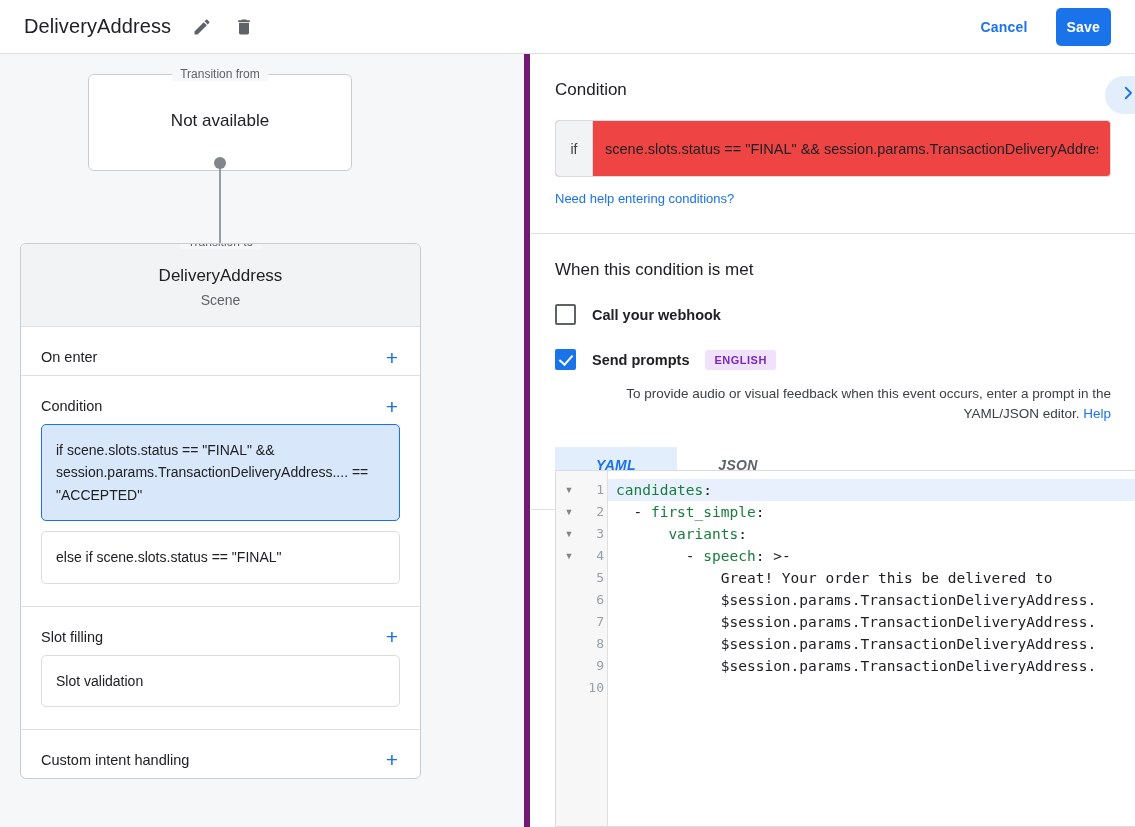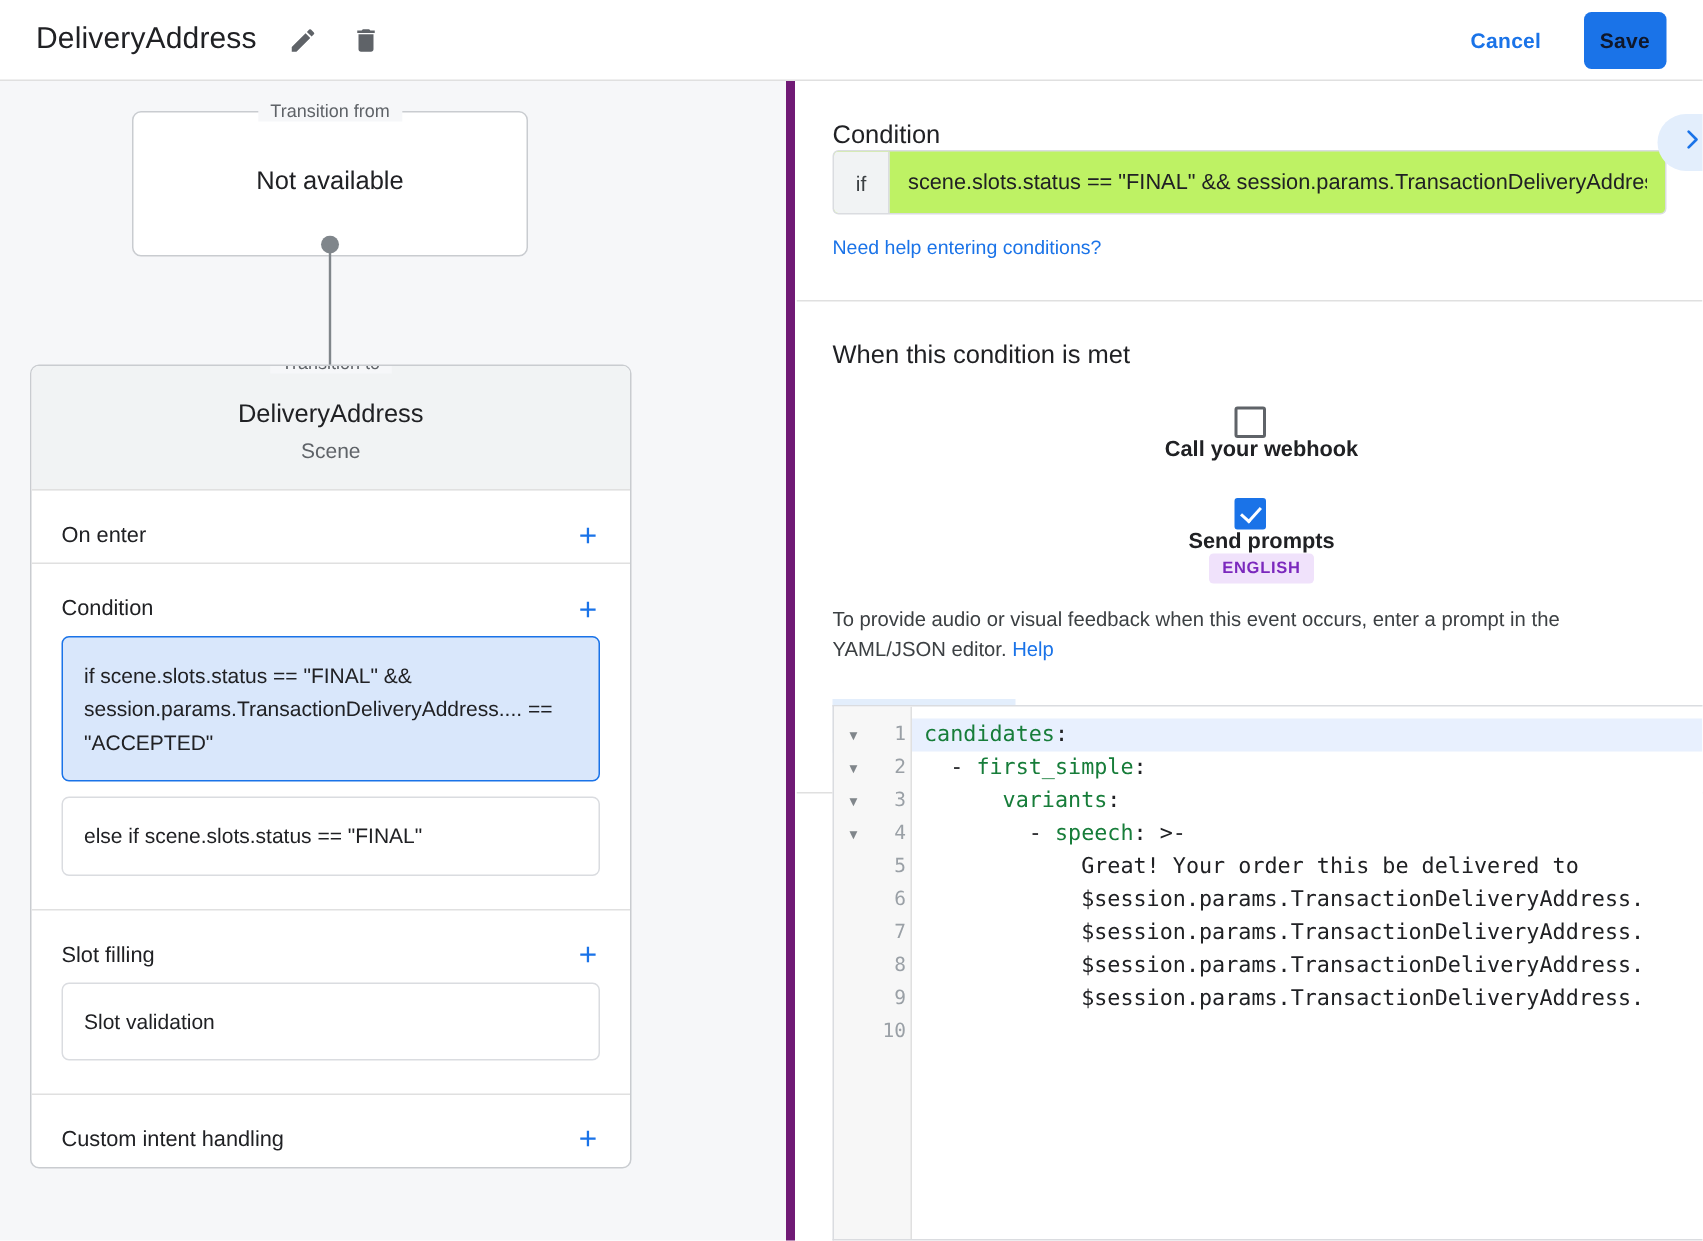--- a/index.html
+++ b/index.html
@@ -42,21 +42,21 @@
     color: #1a73e8;
     background: none; border: none;
     padding: 8px 14px;
     cursor: pointer;
     letter-spacing: .2px;
     font-family: "Liberation Sans", sans-serif;
   }
   .save-btn {
     margin-left: 14px; margin-right: 24px;
     background: #1a73e8;
-    color: #0f172a;
+    color: #ffffff;
     font-size: 14px; font-weight: bold;
     border: none; border-radius: 5px;
     padding: 0 11px; height: 38px;
     cursor: pointer;
     letter-spacing: .2px;
     font-family: "Liberation Sans", sans-serif;
   }
 
   
   .body-area {
@@ -198,26 +198,27 @@
     position: absolute;
     right: -16px; top: 22px;
     width: 46px; height: 38px;
     background: #e3eefc;
     border-radius: 20px 0 0 20px;
     display: flex; align-items: center; justify-content: center;
     cursor: pointer;
     color: #1a73e8;
   }
   .cond-input-wrap {
+    margin-top: 20px;
     display: flex;
     border: 1px solid #dadce0;
     border-radius: 4px;
-    height: 43px;
-    overflow: hidden;
-    background: #bef264;
+    height: 57px;
+    overflow: hidden;
+    background: #ef4444;
   }
   .cond-if {
     width: 37px;
     background: #f1f3f4;
     border-right: 1px solid #dadce0;
     display: flex; align-items: center; justify-content: center;
     font-size: 14px;
     color: #3c4043;
   }
   .cond-input {
@@ -233,21 +234,20 @@
     display: inline-block;
     margin-top: 14px;
     font-size: 13px;
     color: #1a73e8;
     cursor: pointer;
   }
 
   .checkrow {
     display: flex; align-items: center;
     margin-top: 24px;
-    flex-direction: column;
   }
   .cbox {
     width: 21px; height: 21px;
     border: 2px solid #5f6368;
     border-radius: 2px;
     background: #ffffff;
     cursor: pointer;
     flex: none;
   }
   .cbox.checked {
@@ -279,20 +279,21 @@
     letter-spacing: .5px;
     padding: 4px 9px;
     border-radius: 3px;
   }
   .desc {
     margin-top: 14px;
     font-size: 13.5px;
     color: #3c4043;
     line-height: 1.5;
     max-width: 566px;
+    text-align: right;
   }
   .desc a { color: #1a73e8; text-decoration: none; cursor: pointer; }
 
   
   .tabs {
     display: flex;
     margin-top: 22px;
     font-style: italic;
   }
   .tab {

